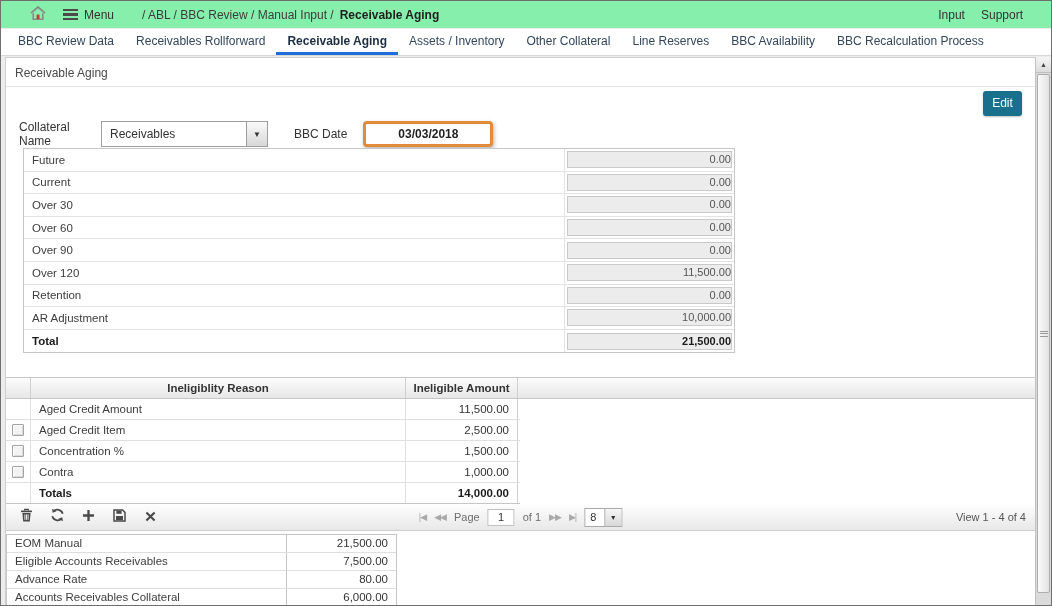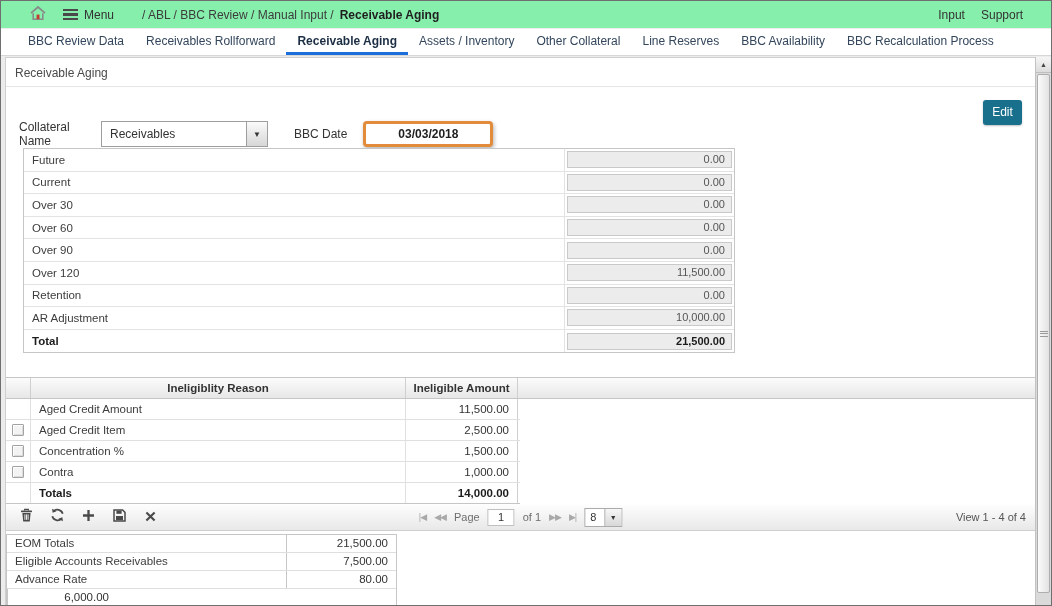--- a/index.html
+++ b/index.html
@@ -12,46 +12,46 @@
   .menu-btn { display:flex; align-items:center; gap:6px; cursor:pointer; }
   .burger { display:flex; flex-direction:column; gap:2.5px; }
   .burger i { display:block; width:15px; height:2.2px; background:#4a4a4a; }
   .menu-label { color:#333; }
   .breadcrumb { margin-left:28px; display:flex; gap:6px; color:#3c3c3c; }
   .breadcrumb .current { font-weight:bold; color:#1f1f1f; }
   .topbar-right { margin-left:auto; display:flex; gap:16px; color:#333; }
   .topbar-right span { cursor:pointer; }
 
   
-  .tabbar { position:absolute; top:28px; left:0; width:1050px; height:27px; background:#fff; border-bottom:1px solid #d7d7d7; display:flex; align-items:stretch; padding-left:16px; }
+  .tabbar { position:absolute; top:28px; left:0; width:1050px; height:27px; background:#fff; border-bottom:1px solid #d7d7d7; display:flex; align-items:stretch; padding-left:6px; }
   .tab { display:flex; align-items:center; padding:0 11px; font-size:12px; color:#33465c; border-bottom:3px solid transparent; cursor:pointer; white-space:nowrap; }
   .tab.active { font-weight:bold; color:#1c2e44; border-bottom-color:#1c6fdb; }
 
   
   .panel { position:absolute; top:56px; left:4px; width:1031px; height:549px; background:#fff; border:1px solid #cfcfcf; }
   .panel-title { position:absolute; top:8px; left:9px; font-size:12px; color:#4a4a4a; }
   .panel-divider { position:absolute; top:28px; left:0; right:0; border-top:1px solid #e6e6e6; }
-  .edit-btn { position:absolute; top:42px; right:13px; width:39px; height:25px; background:#19708c; color:#fff; font-size:12px; text-align:center; line-height:25px; border-radius:3px; cursor:pointer; box-shadow:0 1px 2px rgba(0,0,0,.25); }
+  .edit-btn { position:absolute; top:33px; right:13px; width:39px; height:25px; background:#19708c; color:#fff; font-size:12px; text-align:center; line-height:25px; border-radius:3px; cursor:pointer; box-shadow:0 1px 2px rgba(0,0,0,.25); }
 
   
   .form-row { position:absolute; top:61px; left:13px; height:30px; display:flex; align-items:center; font-size:12px; color:#333; }
   .lbl-collateral { width:82px; }
   .select { width:167px; height:26px; border:1px solid #9e9e9e; background:#fff; display:flex; align-items:stretch; cursor:pointer; }
   .select-value { flex:1; padding-left:8px; line-height:24px; color:#333; }
   .select-arrow { width:21px; background:linear-gradient(#fafafa,#d7d7d7); border-left:1px solid #9e9e9e; display:flex; align-items:center; justify-content:center; font-size:8px; color:#333; }
   .lbl-bbcdate { margin-left:26px; margin-right:16px; }
   .date-callout { border:3px solid #e28b3b; border-radius:4px; background:#fff; padding:3px 32px; font-weight:bold; font-size:12px; color:#1f1f1f; box-shadow:1px 2px 4px rgba(0,0,0,.3); }
 
   
   .aging { position:absolute; top:90px; left:9px; width:712px; border:1px solid #c6c6c6; background:#fff;margin-left:8px; }
   .arow { height:22.6px; display:flex; align-items:center; border-bottom:1px solid #e3e3e3; }
   .arow:last-child { border-bottom:none; }
   .arow-label { flex:1; padding-left:8px; font-size:11.5px; color:#3d3d3d; }
   .arow-valcell { width:170px; height:100%; border-left:1px solid #e3e3e3; display:flex; align-items:center; padding:0 2px; }
-  .valbox { width:100%; height:17px; background:#ececec; border:1px solid #c9c9c9; font-size:11px; color:#555; text-align:right; line-height:15px; padding-right:6px; }
+  .valbox { width:100%; height:17px; background:#ececec; border:1px solid #c9c9c9; font-size:11px; color:#555; text-align:right; line-height:15px; }
   .arow.total .arow-label { font-weight:bold; color:#1c1c1c; }
   .arow.total .valbox { font-weight:bold; color:#1c1c1c; }
 
   
   .grid { position:absolute; top:319px; left:0; right:0; }
   .ghead { height:22px; display:flex; background:linear-gradient(#fcfcfc,#e7e7e7); border-top:1px solid #c6c6c6; border-bottom:1px solid #c6c6c6; }
   .ghead .hc { border-right:1px solid #cfcfcf; font-size:11.5px; font-weight:bold; color:#333; text-align:center; line-height:20px; }
   .hc-check { width:25px; }
   .hc-reason { width:375px; }
   .hc-amount { width:112px; }
@@ -302,32 +302,33 @@
           <span class="ps-val">8</span>
           <span class="ps-arrow">▼</span>
         </div>
       </div>
 
       <span class="view-status">View 1 - 4 of 4</span>
     </div>
 
     <div class="summary">
       <div class="srow">
-        <span class="sr-label">EOM Totals</span>
+        <span class="sr-label">EOM Manual</span>
         <span class="sr-value">21,500.00</span>
       </div>
       <div class="srow">
         <span class="sr-label">Eligible Accounts Receivables</span>
         <span class="sr-value">7,500.00</span>
       </div>
       <div class="srow">
         <span class="sr-label">Advance Rate</span>
         <span class="sr-value">80.00</span>
       </div>
       <div class="srow">
+        <span class="sr-label">Accounts Receivables Collateral</span>
         <span class="sr-value">6,000.00</span>
       </div>
     </div>
   </div>
 
   <div class="scrollbar">
     <div class="sb-up">▲</div>
     <div class="sb-thumb">
       <span class="sb-grip">
           <i></i>

